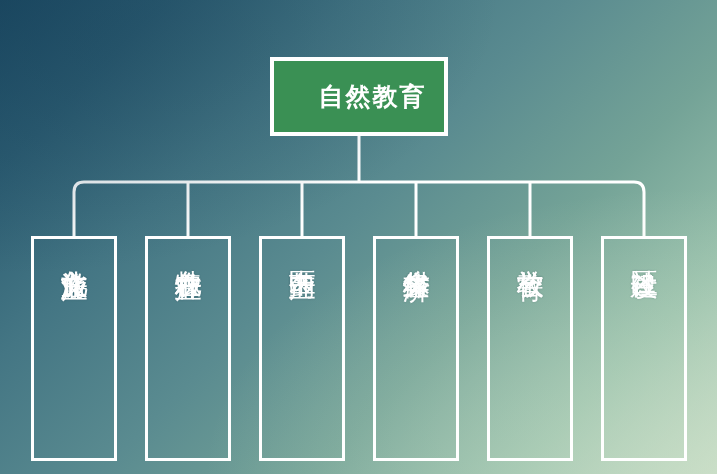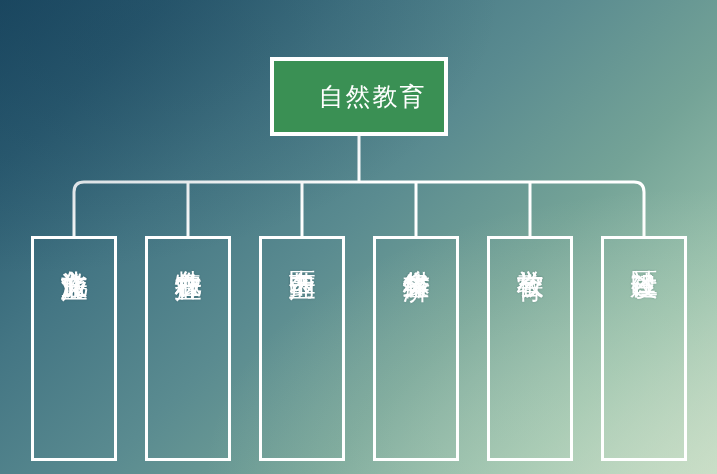--- a/index.html
+++ b/index.html
@@ -60,21 +60,21 @@
     border: 4px solid #ffffff;
     background: #3a9054;
     display: flex;
     align-items: center;
     justify-content: center;
     z-index: 3;
   }
   .root-label {
     color: #ffffff;
     font-size: 25px;
-    font-weight: normal;
+    font-weight: bold;
     letter-spacing: 2px;
     line-height: 1;
     white-space: nowrap;
     margin-left: 27px;
   }
 
   
   .child-node {
     position: absolute;
     top: 236px;

